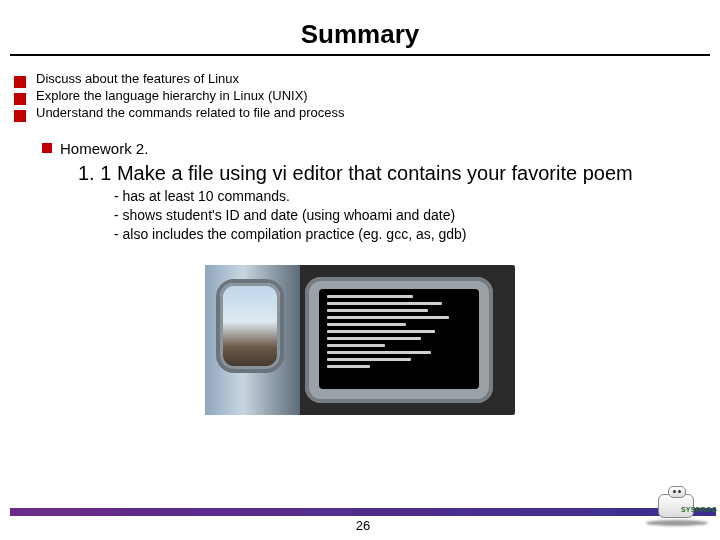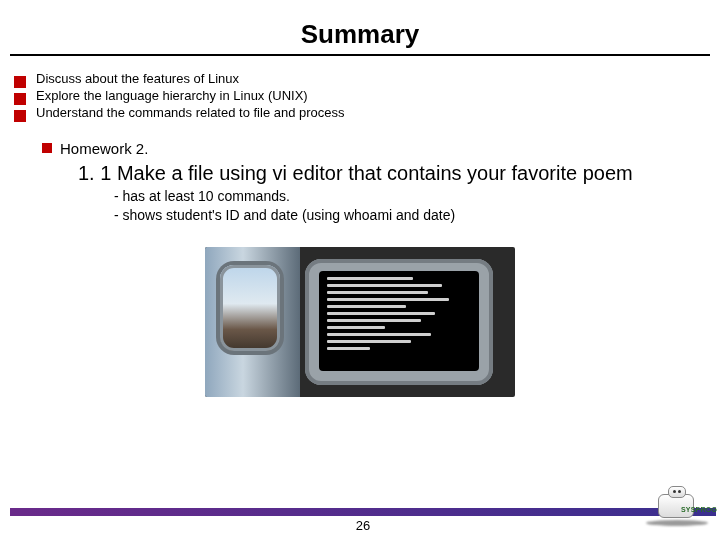--- a/index.html
+++ b/index.html
@@ -186,20 +186,21 @@
 </ul>
 
 <div class="sub-block">
   <div class="sub-heading">
     <span class="bullet-red-sm"></span>
     <span>Homework 2.</span>
   </div>
   <div class="sub-line">1. 1 Make a file using vi editor that contains your favorite poem</div>
   <div class="sub-line-2">- has at least 10 commands.</div>
   <div class="sub-line-2">- shows student's ID and date (using whoami and date)</div>
+  <div class="sub-line-2">- also includes the compilation practice (eg. gcc, as, gdb)</div>
 </div>
 
 <div class="image-wrap">
   <div class="plane-edge">
     <div class="plane-window"></div>
   </div>
   <div class="monitor-frame">
     <div class="monitor-screen">
       <div class="term-line" style="width:60%"></div>
       <div class="term-line" style="width:80%"></div>

